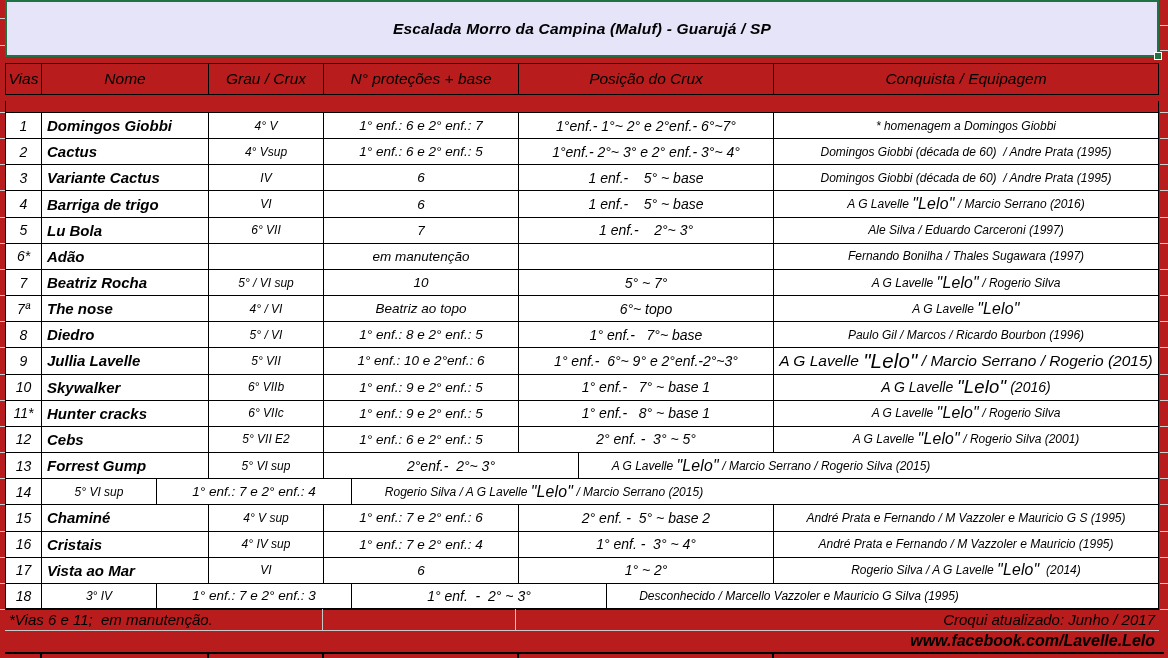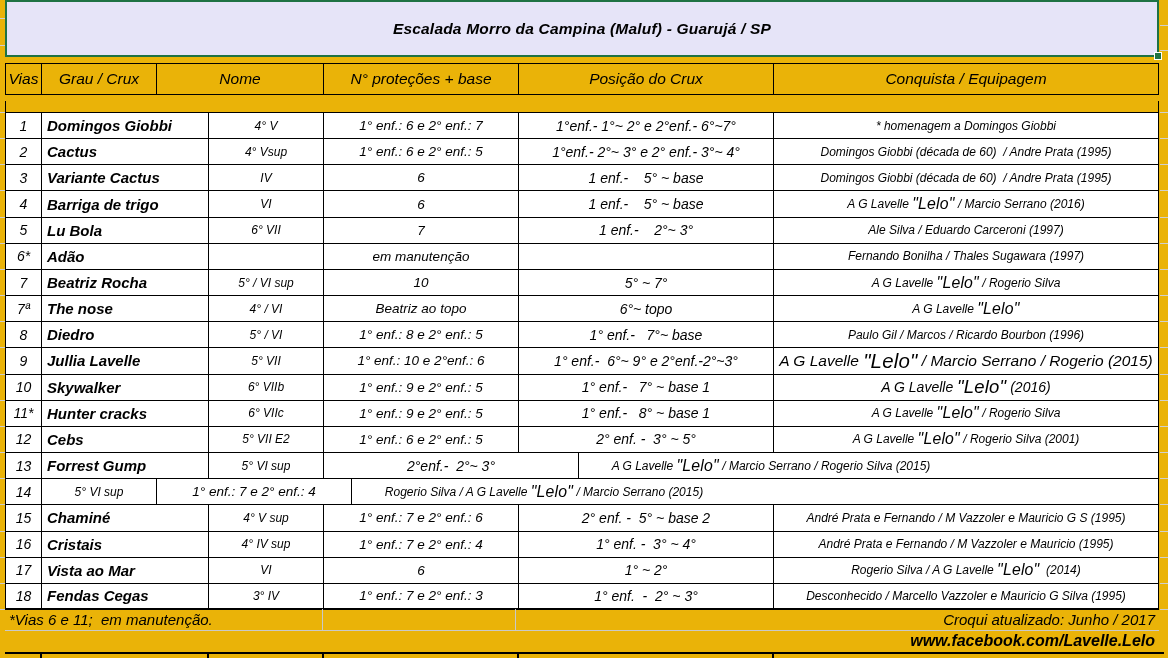--- a/index.html
+++ b/index.html
@@ -1,17 +1,17 @@
 <!DOCTYPE html>
 <html><head>
 <meta charset="utf-8">
 <style>
   html,body{margin:0;padding:0;background:#fff;}
   .sheet{
-    position:relative;width:1168px;height:658px;background:#eab308;overflow:hidden;
+    position:relative;width:1168px;height:658px;background:#b91c1c;overflow:hidden;
     font-family:"Liberation Sans","DejaVu Sans",sans-serif;font-style:italic;color:#000;
   }
   
   .title-block{
     position:absolute;left:5px;top:0;width:1154px;height:57px;box-sizing:border-box;
     border:2.5px solid #1F7244;display:flex;align-items:center;justify-content:center;
   }
   .title-text{font-weight:bold;font-size:15.5px;letter-spacing:.2px;}
   .fill-handle{
     position:absolute;right:-5px;bottom:-5px;width:8px;height:8px;
@@ -83,22 +83,22 @@
 
 <div class="sheet">
 
   <div class="title-block" style="background: rgb(230, 228, 248); border-color: rgb(31, 114, 68);">
     <span class="title-text">Escalada Morro da Campina (Maluf) - Guarujá / SP</span>
     <span class="fill-handle" style="background: rgb(31, 114, 68);"></span>
   </div>
 
   <div class="header-row">
     <div class="hcell w-vias">Vias</div>
+    <div class="hcell w-nome">Nome</div>
     <div class="hcell w-grau">Grau / Crux</div>
-    <div class="hcell w-nome">Nome</div>
     <div class="hcell w-prot">N° proteções + base</div>
     <div class="hcell w-pos">Posição do Crux</div>
     <div class="hcell w-conq h-conq">Conquista / Equipagem</div>
   </div>
 
   <div class="gap-strip"></div>
 
   <div class="table-body">
     <div class="row">
       <div class="cell c-vias">1</div>
@@ -254,21 +254,20 @@
       <div class="cell c-vias">17</div>
       <div class="cell c-nome">Vista ao Mar</div>
       <div class="cell c-grau">VI</div>
       <div class="cell c-prot">6</div>
       <div class="cell c-pos">1° ~ 2°</div>
       <div class="cell c-conq">Rogerio Silva / A G Lavelle <span class="lelo">"Lelo"</span>  (2014)</div>
     </div>
 
     <div class="row">
       <div class="cell c-vias">18</div>
-      <div class="cell c-nome">Fendas Cegas</div>
       <div class="cell c-grau">3° IV</div>
       <div class="cell c-prot">1° enf.: 7 e 2° enf.: 3</div>
       <div class="cell c-pos">1° enf.  -  2° ~ 3°</div>
       <div class="cell c-conq">Desconhecido / Marcello Vazzoler e Mauricio G Silva (1995)</div>
     </div>
   </div>
 
   <div class="foot-note">*Vias 6 e 11;  em manutenção.</div>
   <div class="foot-croqui">Croqui atualizado: Junho / 2017</div>
   <div class="foot-fb">www.facebook.com/Lavelle.Lelo</div>

